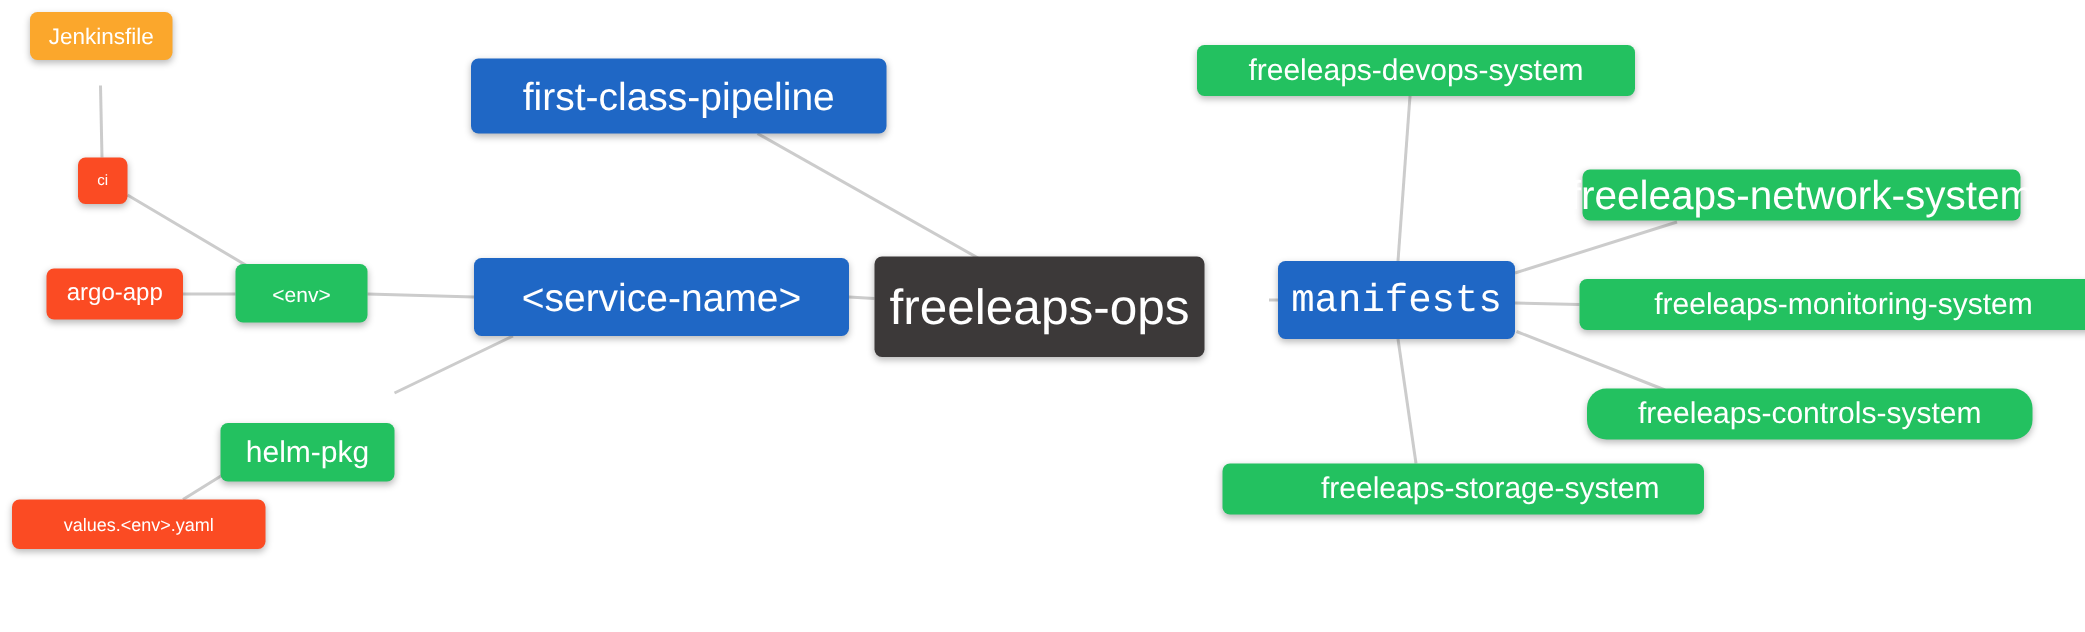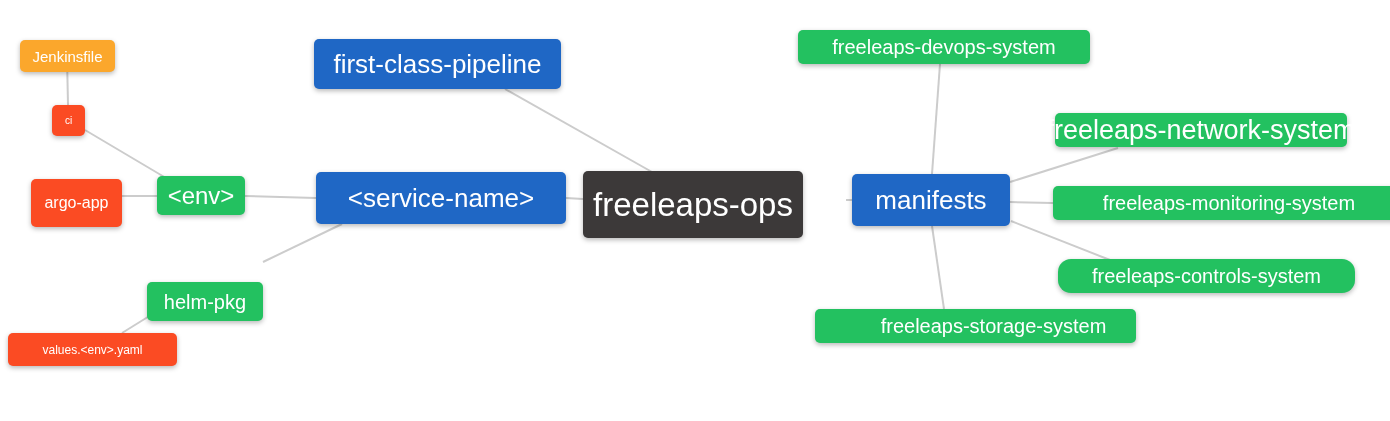--- a/index.html
+++ b/index.html
@@ -47,39 +47,39 @@
     <line x1="566" y1="198" x2="583" y2="199"></line>
     <line x1="505" y1="89" x2="652" y2="172"></line>
     <line x1="846" y1="200" x2="852" y2="200"></line>
     <line x1="932" y1="174" x2="940" y2="64"></line>
     <line x1="1010" y1="182" x2="1118" y2="148"></line>
     <line x1="1010" y1="202" x2="1053" y2="203"></line>
     <line x1="1011" y1="221" x2="1110" y2="260"></line>
     <line x1="932" y1="226" x2="944" y2="309"></line>
   </svg>
 
-  <div class="node c-orange" style="left:20px;  top:40px;  width:95px;  height:32px; font-size:15px;">Jenkinsfile</div>
+  <div class="node c-orange" style="left:20px;  top:8px;  width:95px;  height:32px; font-size:15px;">Jenkinsfile</div>
 
   <div class="node c-red" style="left:52px;  top:105px; width:33px;  height:31px; font-size:10px;">ci</div>
 
-  <div class="node c-red" style="left:31px;  top:179px; width:91px;  height:48px; font-size:16px;">argo-app</div>
+  <div class="node c-red" style="left:31px;  top:179px; width:91px;  height:34px; font-size:16px;">argo-app</div>
 
-  <div class="node c-green" style="left:157px; top:176px; width:88px;  height:39px; font-size:24px;">&lt;env&gt;</div>
+  <div class="node c-green" style="left:157px; top:176px; width:88px;  height:39px; font-size:14px;">&lt;env&gt;</div>
 
   <div class="node c-green" style="left:147px; top:258px; width:116px; height:39px; font-size:20px;margin-top:24px;">helm-pkg</div>
 
   <div class="node c-red" style="left:8px;   top:333px; width:169px; height:33px; font-size:12px;">values.&lt;env&gt;.yaml</div>
 
-  <div class="node c-blue" style="left:314px; top:39px;  width:247px; height:50px; font-size:26px;">first-class-pipeline</div>
+  <div class="node c-blue" style="left:314px; top:39px;  width:277px; height:50px; font-size:26px;">first-class-pipeline</div>
 
   <div class="node c-blue" style="left:316px; top:172px; width:250px; height:52px; font-size:26px;">&lt;service-name&gt;</div>
 
   <div class="node c-dark" style="left:583px; top:171px; width:220px; height:67px; font-size:33px;">freeleaps-ops</div>
 
-  <div class="node c-blue" style="left:852px; top:174px; width:158px; height:52px; font-size:26px;">manifests</div>
+  <div class="node c-blue" style="left:852px; top:174px; width:158px; height:52px; font-size:26px;font-family:Liberation Mono, monospace;">manifests</div>
 
   <div class="node c-green" style="left:798px; top:30px;  width:292px; height:34px; font-size:20px;">freeleaps-devops-system</div>
 
   <div class="node c-green" style="left:1055px;top:113px; width:292px; height:34px; font-size:27px;">freeleaps-network-system</div>
 
   <div class="node c-green" style="left:1053px;top:186px; width:352px; height:34px; font-size:20px;">freeleaps-monitoring-system</div>
 
   <div class="node c-green" style="left:1058px;top:259px; width:297px; height:34px; font-size:20px;border-radius:13px;">freeleaps-controls-system</div>
 
   <div class="node c-green" style="left:815px; top:309px; width:285px; height:34px; font-size:20px;padding-left:36px;">freeleaps-storage-system</div>

